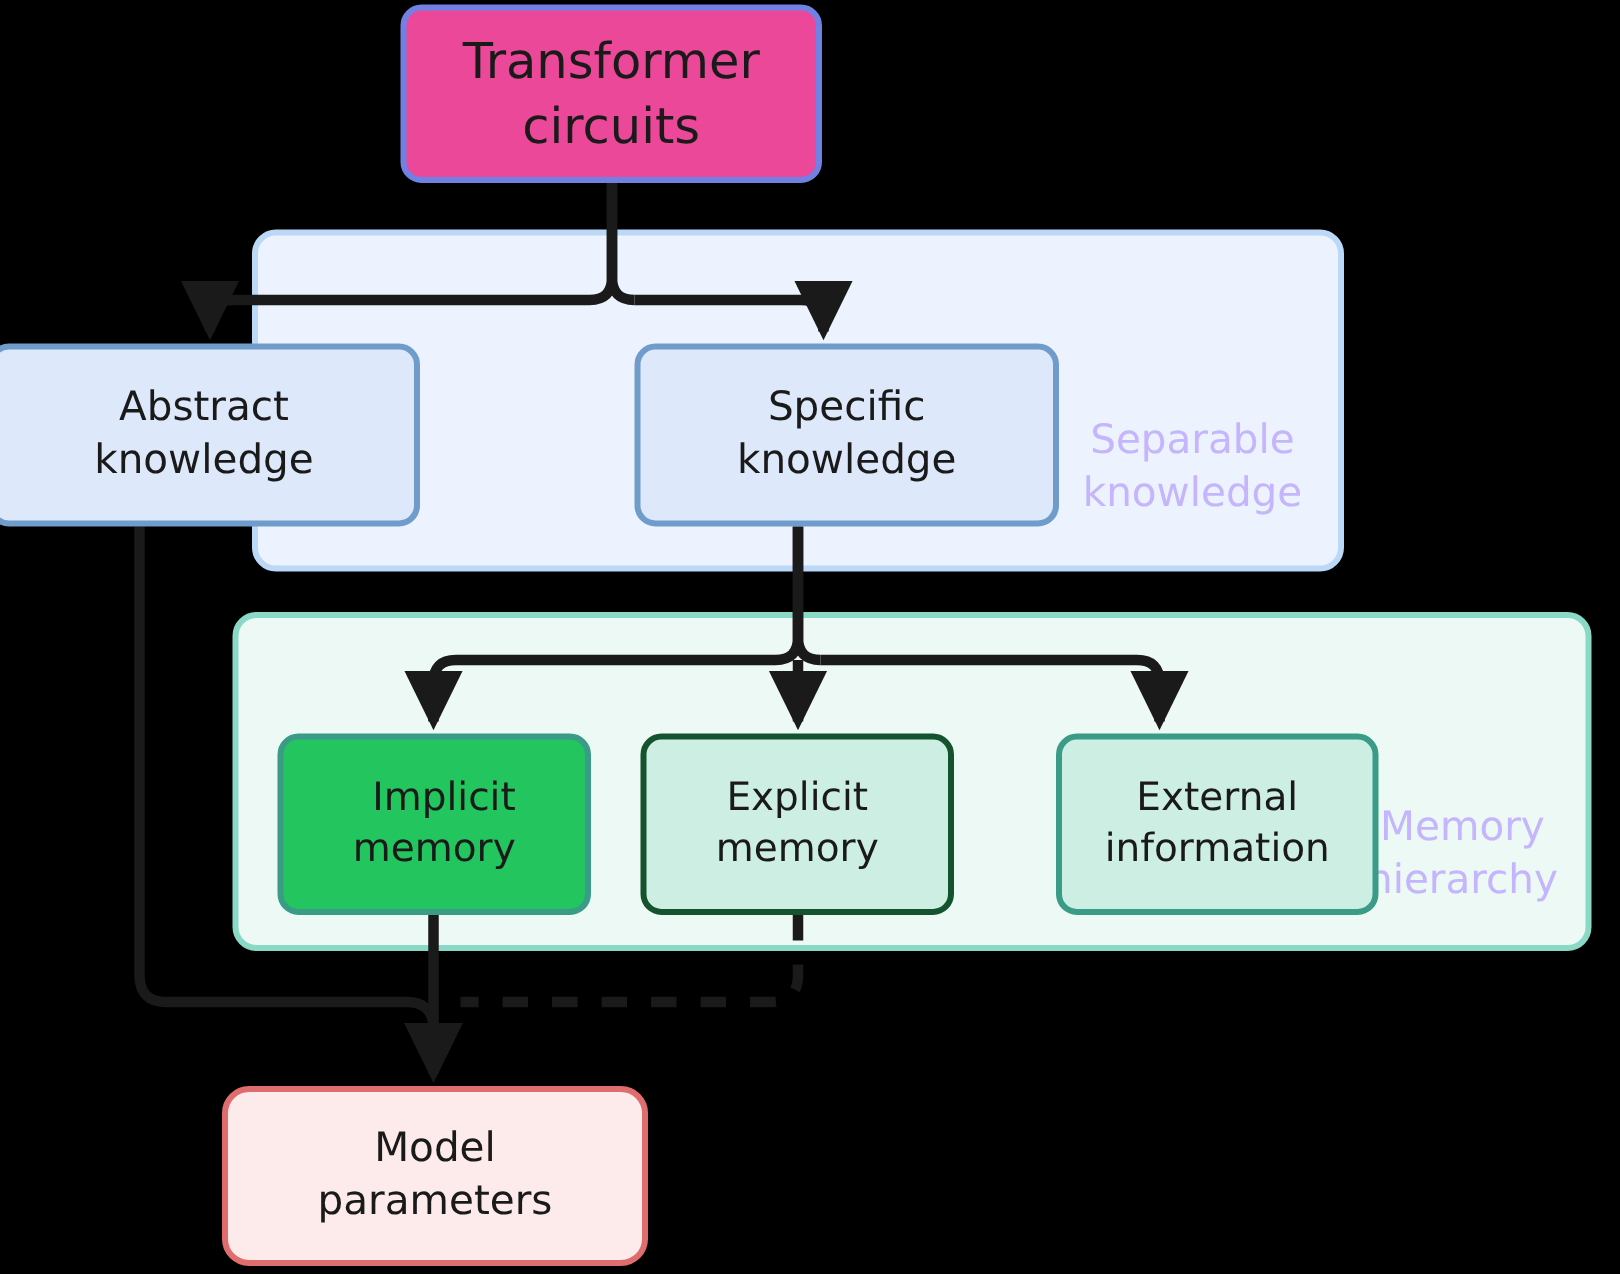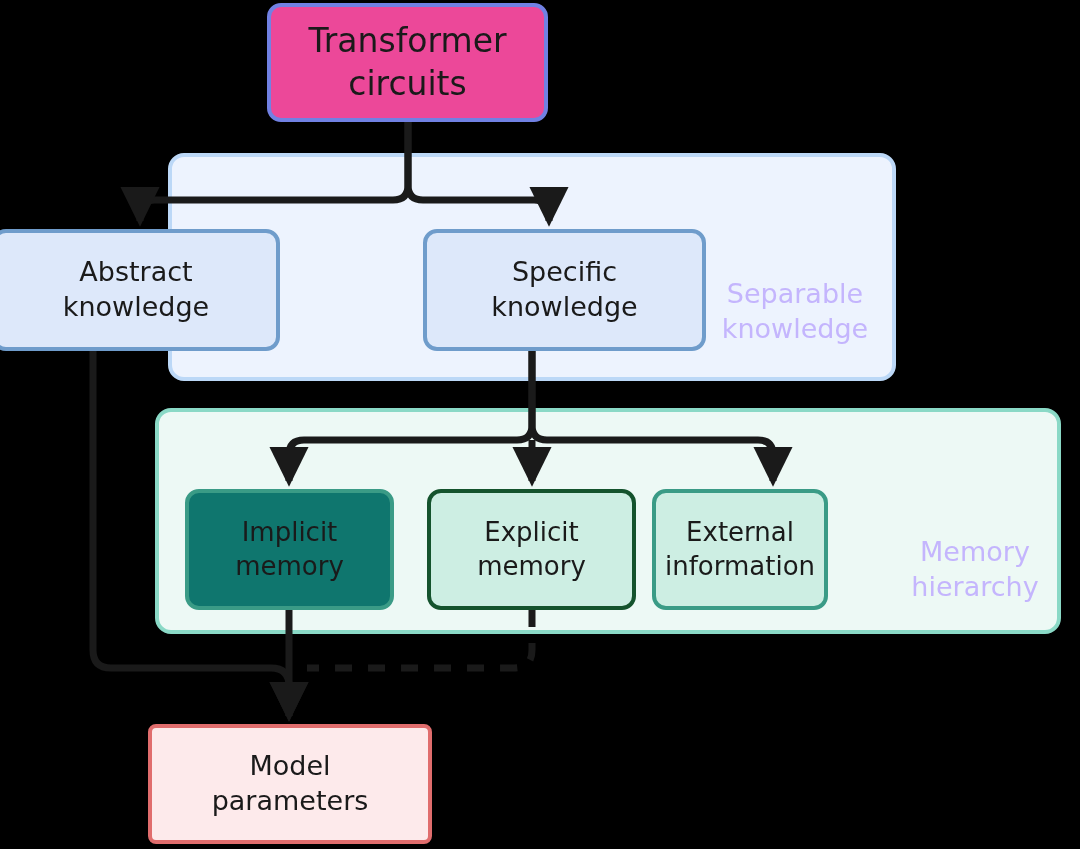--- a/index.html
+++ b/index.html
@@ -87,45 +87,46 @@
     border: 4px solid #8ad9c6;
     border-radius: 16px;
     box-sizing: border-box;
   }
   #lbl-memory {
     left: 895px; top: 530px; width: 160px; height: 80px;
     font-size: 27px;
   }
   #n-implicit {
     left: 185px; top: 489px; width: 209px; height: 121px;
-    background: #0f766e;
+    background: #22c55e;
     border: 4px solid #3a9b86;
     border-radius: 14px;
     font-size: 26px;
+    text-align: right;
   }
   #n-explicit {
     left: 427px; top: 489px; width: 209px; height: 121px;
     background: #cdeee3;
     border: 4px solid #14532d;
     border-radius: 14px;
     font-size: 26px;
   }
   #n-external {
-    left: 652px; top: 489px; width: 176px; height: 121px;
+    left: 704px; top: 489px; width: 215px; height: 121px;
     background: #cdeee3;
     border: 4px solid #3a9b86;
     border-radius: 14px;
     font-size: 26px;
   }
   
   #n-model {
     left: 148px; top: 724px; width: 284px; height: 120px;
     background: #fdeaeb;
     border: 4px solid #e06d6d;
-    border-radius: 8px;
+    border-radius: 18px;
     font-size: 27px;
   }
 </style>
 </head>
 <body>
 
 <div id="canvas">
 
   <div id="c-separable"></div>
   <div id="c-memory"></div>

